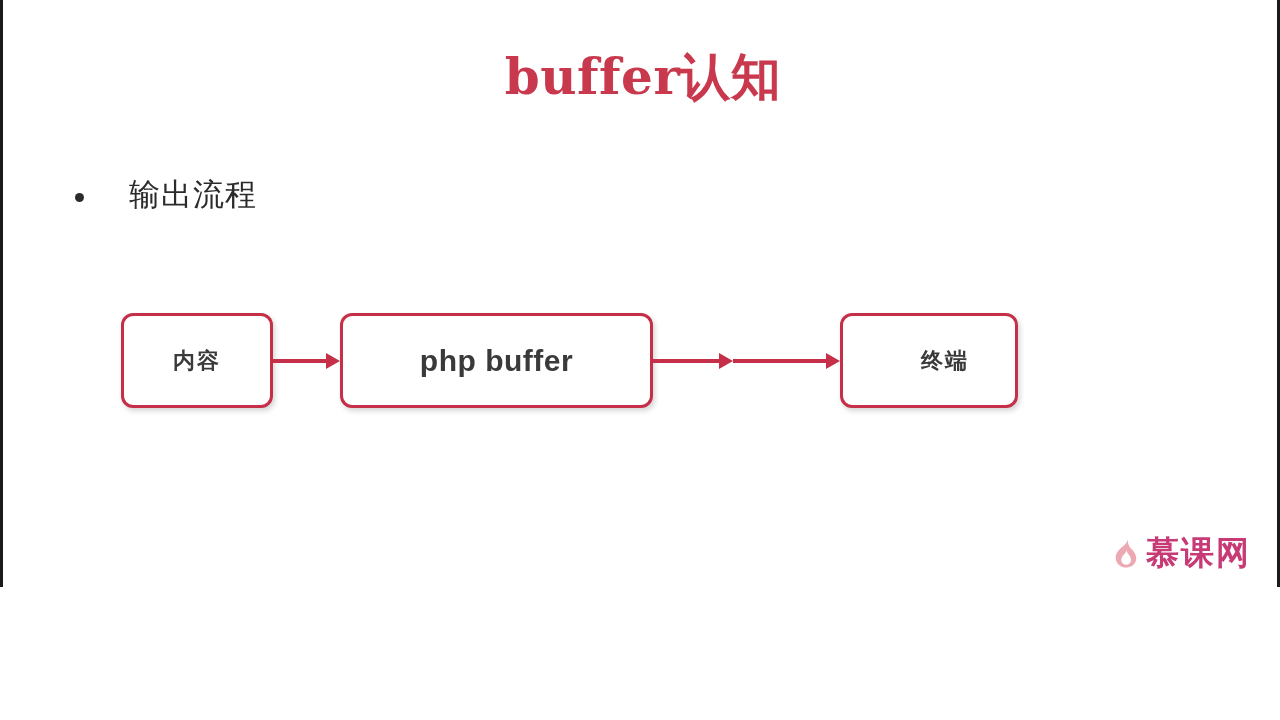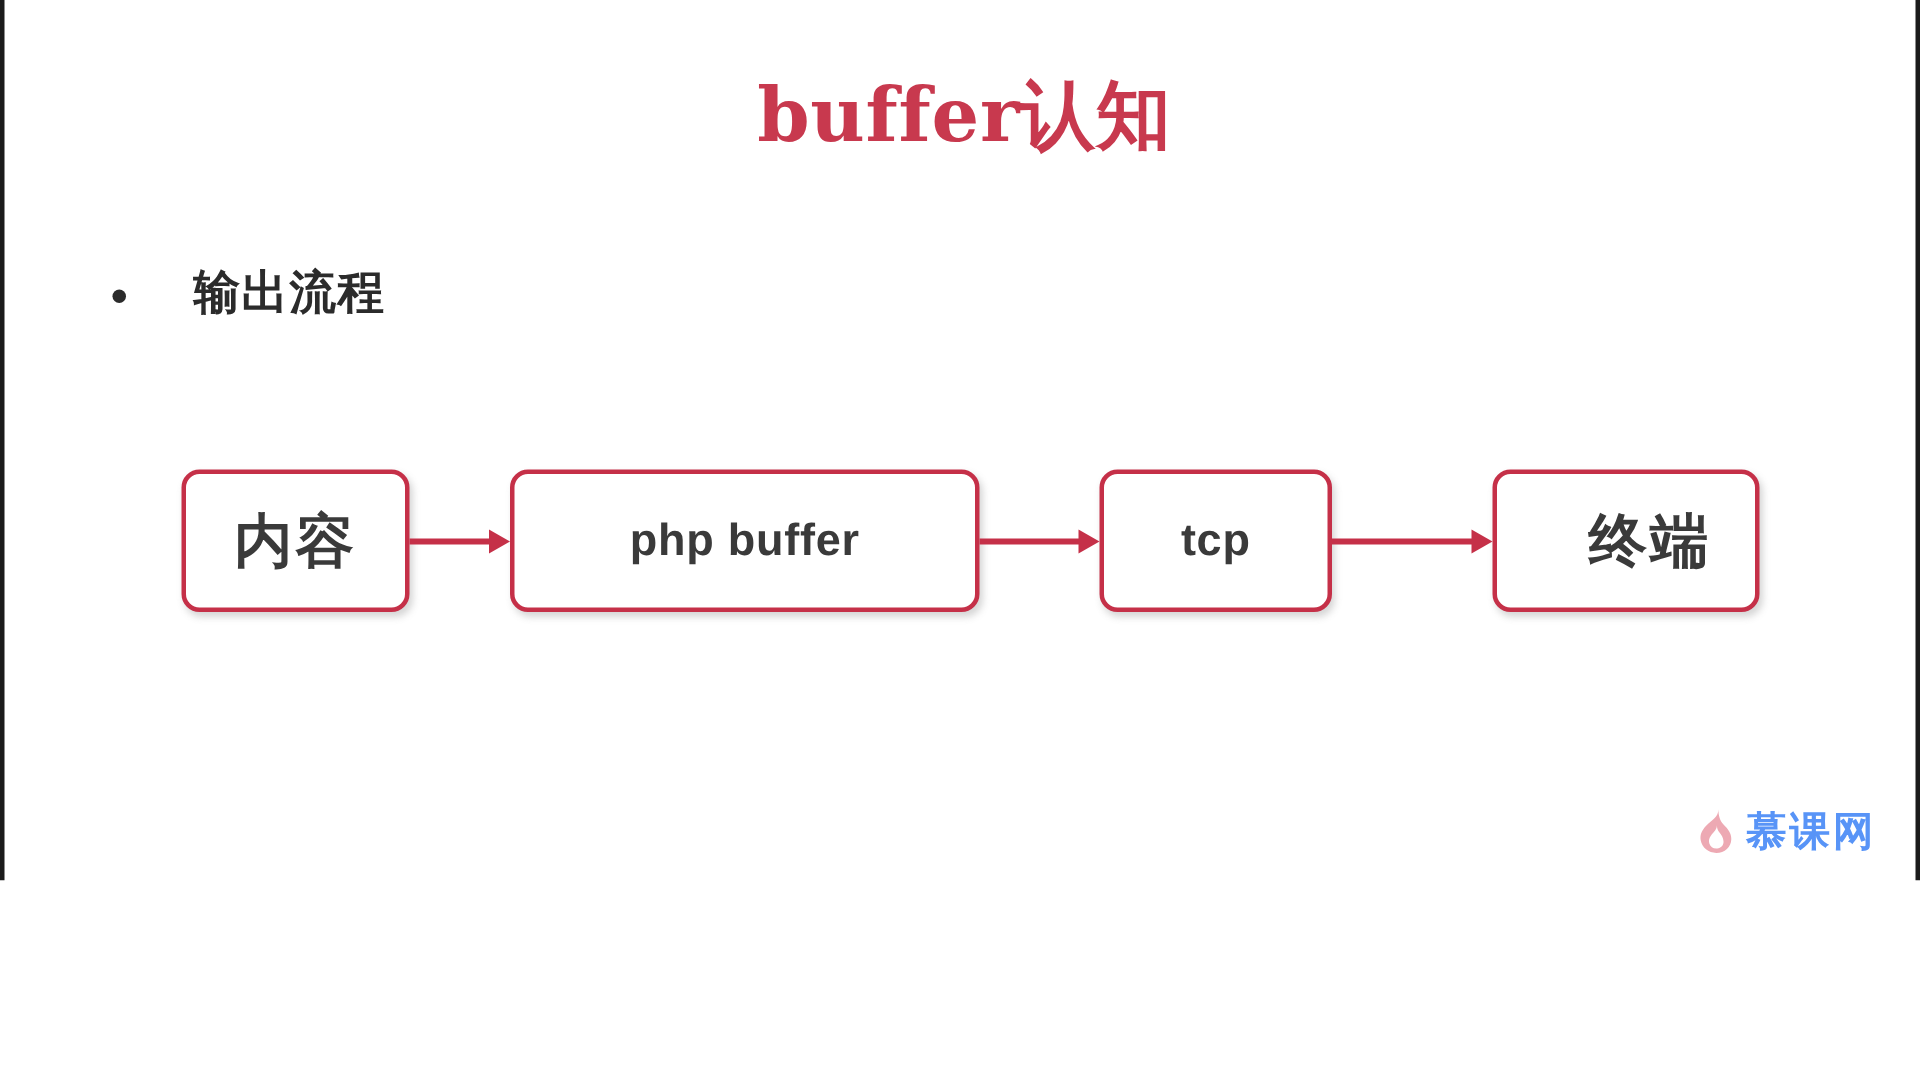--- a/index.html
+++ b/index.html
@@ -50,21 +50,21 @@
     width: 9px;
     height: 9px;
     border-radius: 50%;
     background: #2b2b2b;
     flex: 0 0 auto;
     margin-top: 4px;
   }
   .bullet-text {
     margin-left: 45px;
     font-size: 31px;
-    font-weight: bold;
+    font-weight: normal;
     color: #2b2b2b;
     letter-spacing: 1px;
     line-height: 1.1;
     white-space: nowrap;
   }
 
   
   .flow {
     position: absolute;
     top: 313px;
@@ -85,21 +85,21 @@
     box-shadow: 2px 3px 5px rgba(120,120,120,0.30);
   }
   .flow-box .flow-label {
     font-size: 30px;
     font-weight: bold;
     color: #3a3a3a;
     letter-spacing: 0.5px;
     white-space: nowrap;
   }
   .flow-box.cn .flow-label {
-    font-size: 39px;
+    font-size: 22px;
     letter-spacing: 2px;
   }
   .box-w-1 { width: 152px; }
   .box-w-2 { width: 313px; }
   .box-w-3 { width: 155px; }
   .box-w-4 { width: 178px; padding-left: 32px; }
 
   .flow-arrow {
     position: relative;
     height: 4px;
@@ -140,23 +140,23 @@
     align-items: center;
     opacity: 0.85;
   }
   .watermark .flame {
     width: 24px;
     height: 30px;
     margin-right: 8px;
     flex: 0 0 auto;
   }
   .watermark .wm-text {
-    font-size: 27px;
+    font-size: 33px;
     font-weight: bold;
-    color: #3b82f6;
+    color: #be185d;
     letter-spacing: 2px;
     line-height: 1;
     white-space: nowrap;
   }
 </style>
 </head>
 <body>
 
 <div class="slide">
 
@@ -180,23 +180,20 @@
 
     <div class="flow-box box-w-2">
       <span class="flow-label">php buffer</span>
     </div>
 
     <div class="flow-arrow arrow-w-2">
       <span class="shaft"></span>
       <span class="head"></span>
     </div>
 
-    <div class="flow-box box-w-3">
-      <span class="flow-label">tcp</span>
-    </div>
 
     <div class="flow-arrow arrow-w-3">
       <span class="shaft"></span>
       <span class="head"></span>
     </div>
 
     <div class="flow-box cn box-w-4">
       <span class="flow-label">终端</span>
     </div>
 

